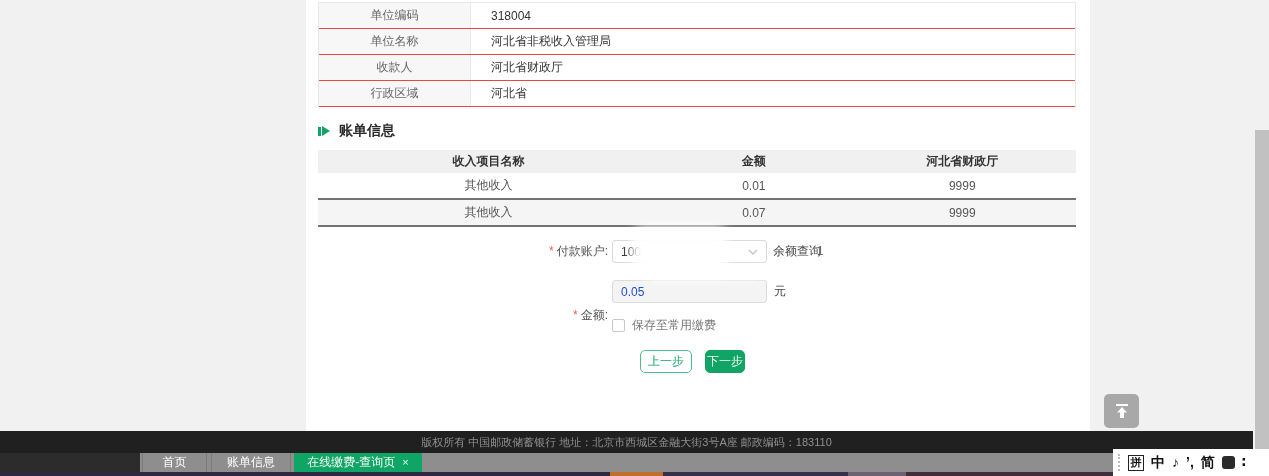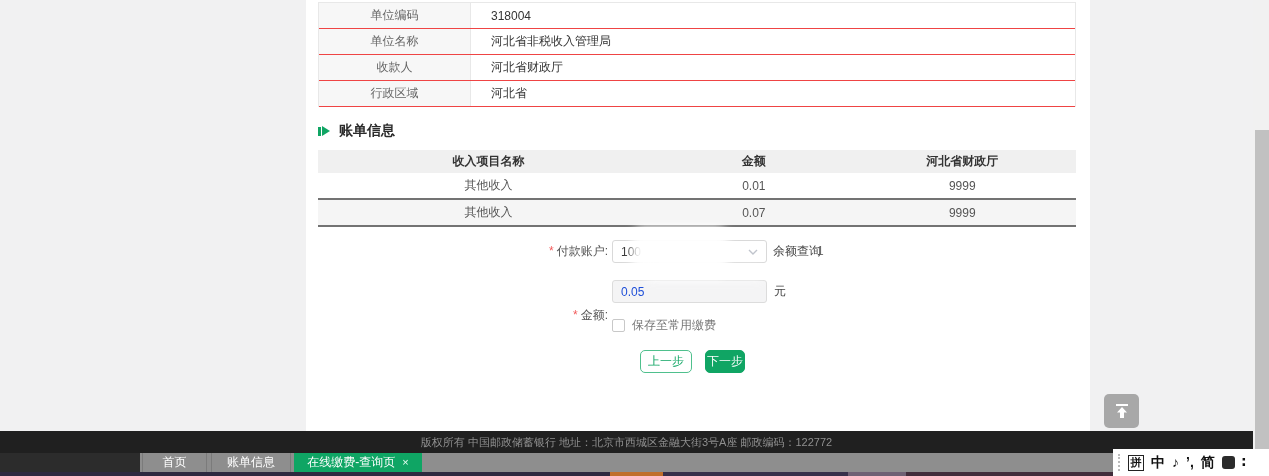--- a/index.html
+++ b/index.html
@@ -163,21 +163,21 @@
   <div class="btn btn-next">下一步</div>
 </div>
 
 <div class="back-top">
   <svg width="18" height="18" viewBox="0 0 18 18">
     <rect x="3" y="2" width="12" height="2" fill="#fff"></rect>
     <path d="M9 5 L14 10.5 H11 V16 H7 V10.5 H4 Z" fill="#fff"></path>
   </svg>
 </div>
 
-<div class="footer-bar">版权所有 中国邮政储蓄银行 地址：北京市西城区金融大街3号A座 邮政编码：122772</div>
+<div class="footer-bar">版权所有 中国邮政储蓄银行 地址：北京市西城区金融大街3号A座 邮政编码：183110</div>
 
 <div class="tab-bar">
   <div class="gray-seg"></div>
   <div class="tab inactive" style="left:142px; width:65px;">首页</div>
   <div class="tab inactive" style="left:211px; width:80px;">账单信息</div>
   <div class="tab active" style="left:294px; width:128px;">
     <span>在线缴费-查询页</span><span class="close">×</span>
   </div>
 </div>
 

